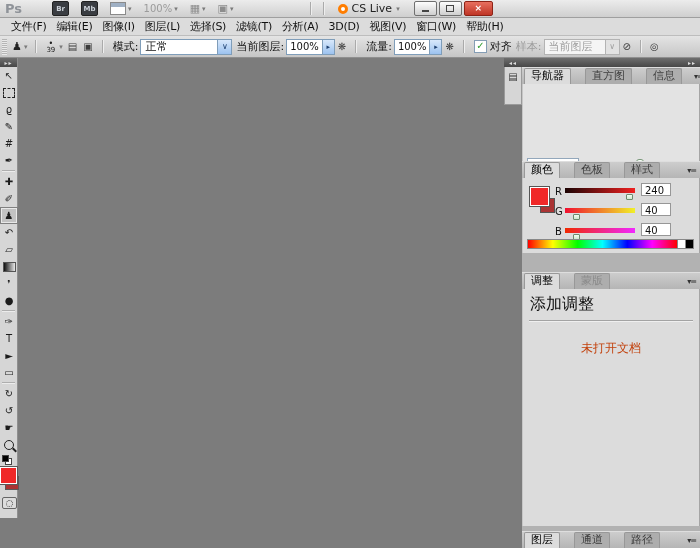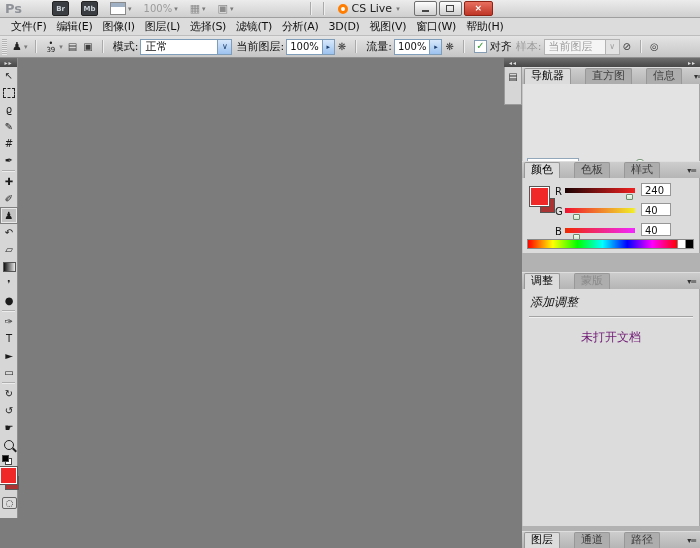--- a/index.html
+++ b/index.html
@@ -132,23 +132,23 @@
   .chbar{position:absolute;left:42px;top:6px;width:70px;height:5px;}
   .chthumb{position:absolute;top:12px;width:7px;height:6px;background:linear-gradient(#f2fcf2,#cfe8cf);border:1px solid #6d8a6d;border-radius:1px;box-sizing:border-box;}
   .chval{position:absolute;left:118px;top:1px;width:30px;height:13px;background:#fff;border:1px solid #979797;
     font-size:10px;line-height:13px;padding-left:3px;box-sizing:border-box;}
   .spectrum-row{position:absolute;left:4px;right:5px;bottom:4px;height:10px;display:flex;}
   .spectrum{flex:1;border:1px solid #888;border-right:none;}
   .spec-white{width:7px;border:1px solid #888;border-right:none;}
   .spec-black{width:7px;border:1px solid #888;}
 
   .adj-body{position:relative;height:237px;}
-  .adj-title{padding:5px 12px 0 7px;font-size:12px;color:#111;font-style:italic;}
+  .adj-title{padding:5px 12px 0 7px;font-size:16px;color:#111;}
   .adj-divider{margin:5px 6px 0 6px;border-top:1px solid #a3a3a3;border-bottom:1px solid #efefef;}
-  .adj-empty{margin-top:11px;text-align:center;font-size:12px;color:#701a75;font-family:Liberation Serif, serif;}
+  .adj-empty{margin-top:18px;text-align:center;font-size:12px;color:#c2410c;font-family:Liberation Serif, serif;}
 
   .layers-group .tabstrip{border-bottom:none;}
 </style>
 </head>
 <body>
 
 <div class="screen">
 
   <div class="app-bar">
     <span class="ps-logo">Ps</span>

